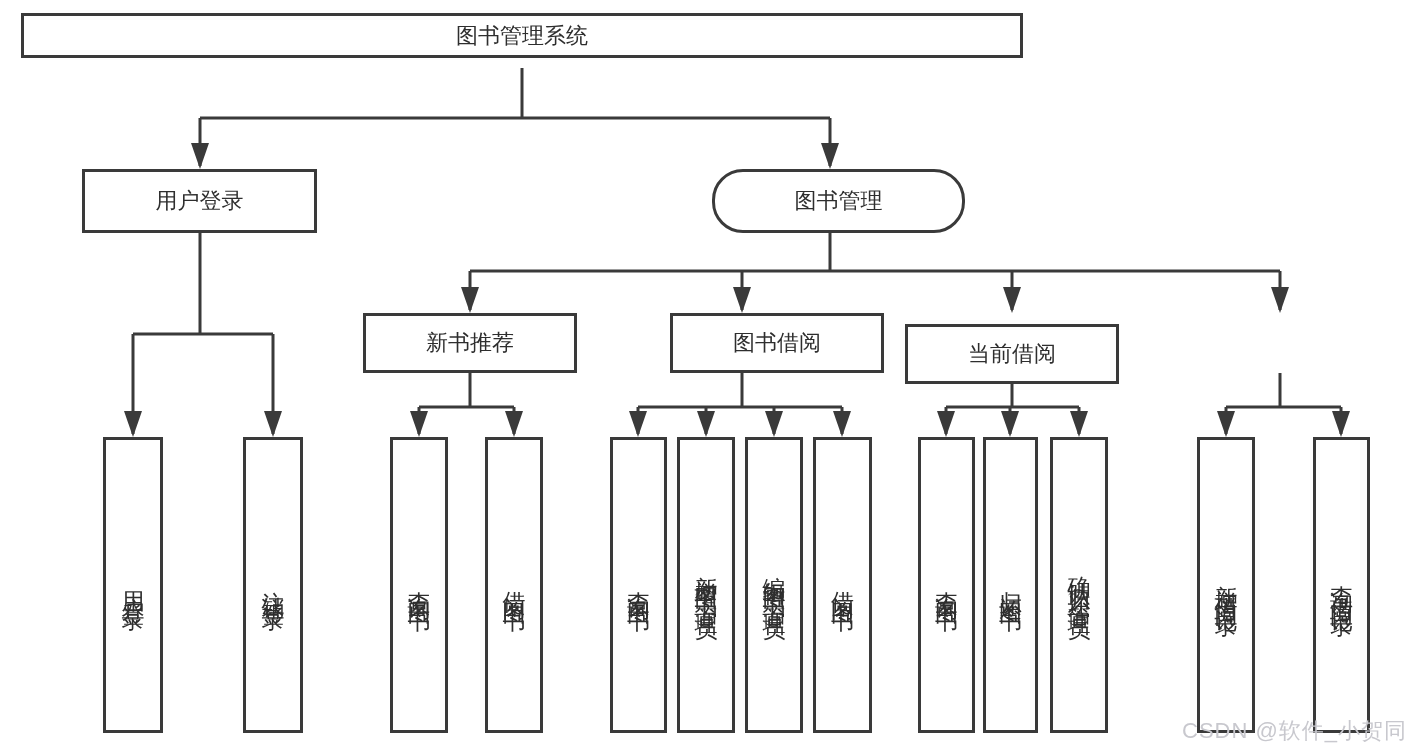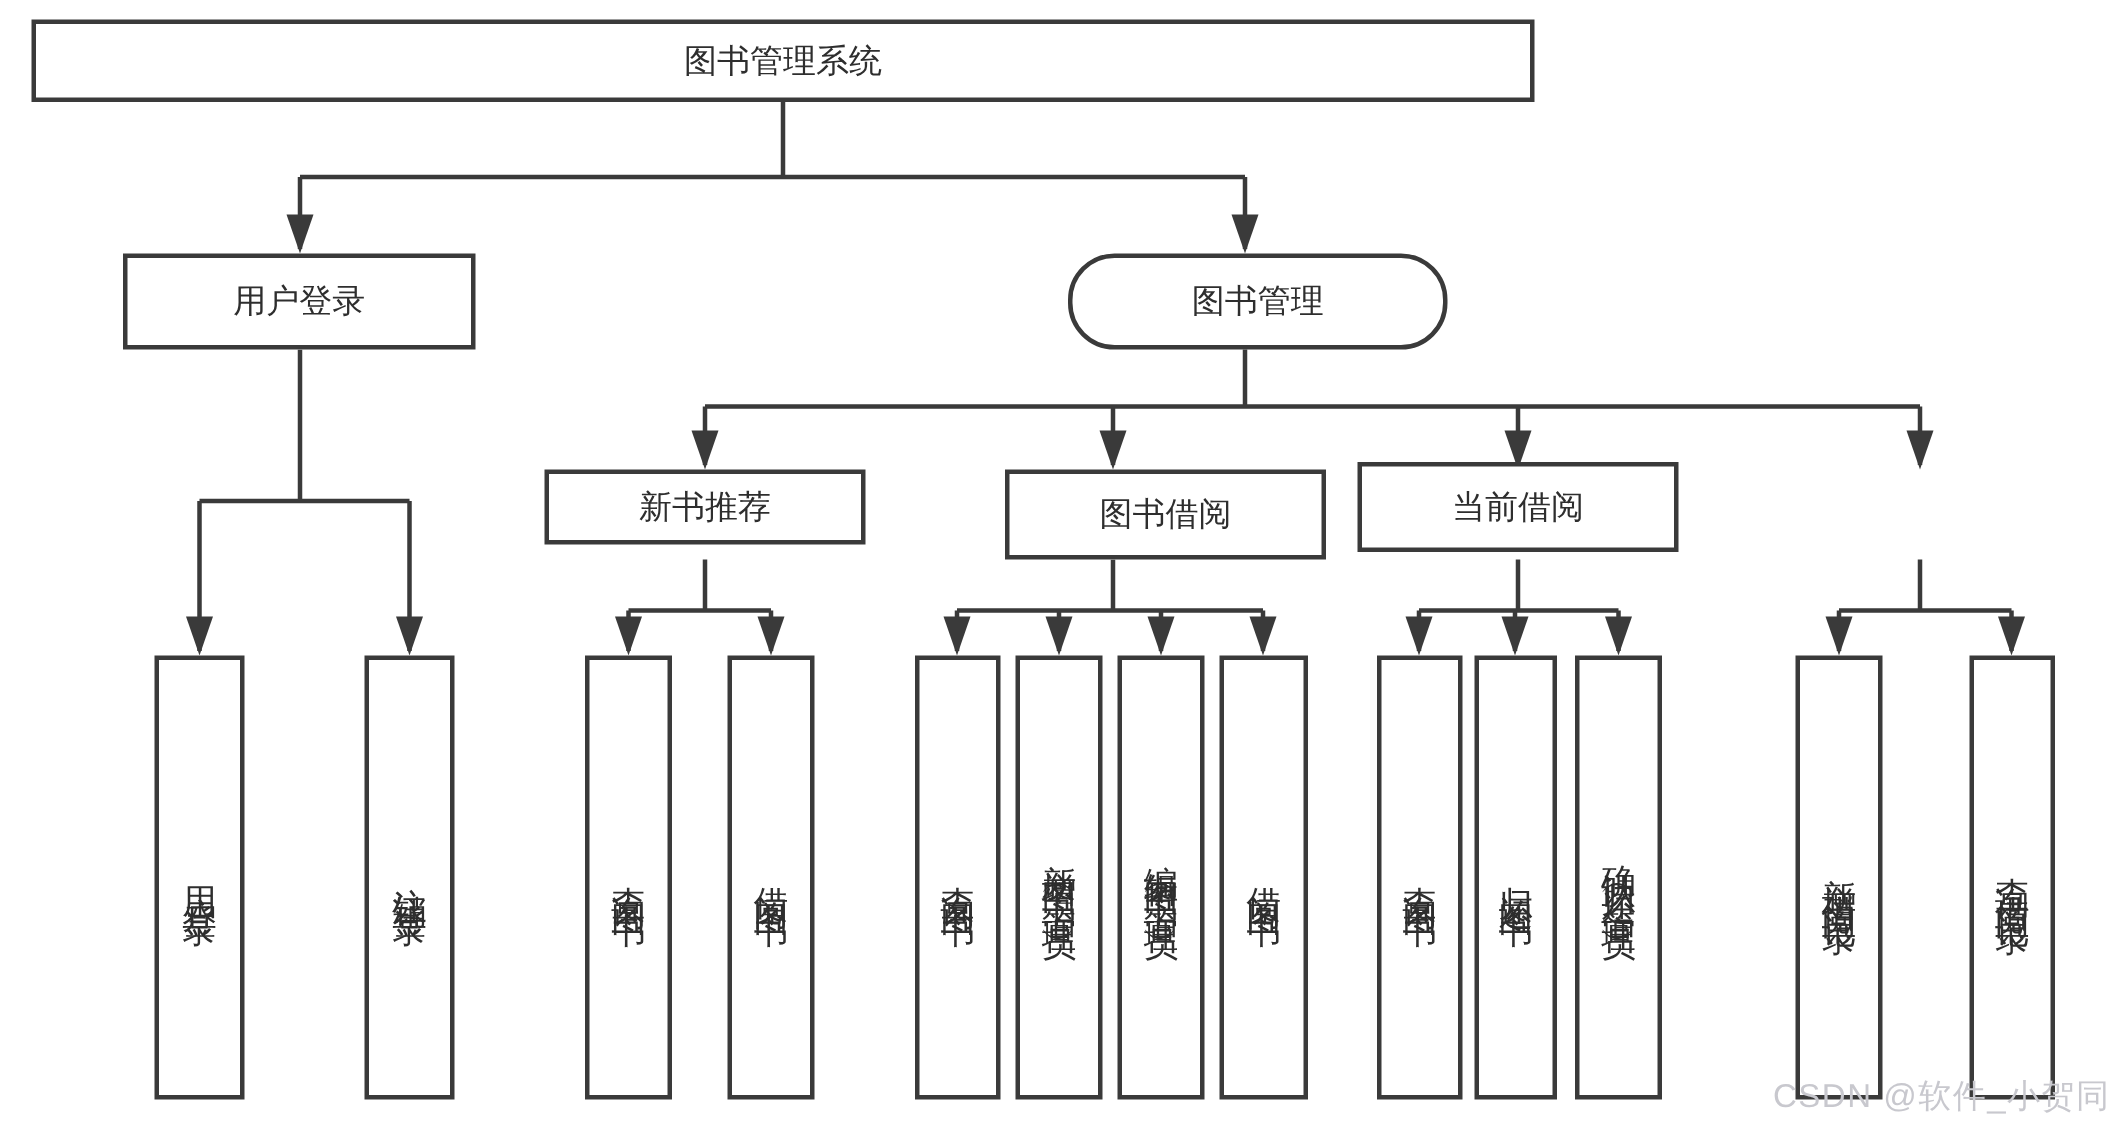--- a/index.html
+++ b/index.html
@@ -31,26 +31,26 @@
     line-height:1;
     white-space:nowrap;
   }
   .vbox{
     writing-mode:vertical-rl;
     text-orientation:mixed;
     letter-spacing:6px;
     font-size:23px;
   }
   
-  .n-root   {left:21px;  top:13px;  width:1002px; height:55px;}
+  .n-root   {left:21px;  top:13px;  width:1002px; height:45px;}
   .n-l2a    {left:82px;  top:169px; width:235px;  height:64px;}
   .n-l2b    {left:712px; top:169px; width:253px;  height:64px;border-radius:31px;}
-  .n-l3a    {left:363px; top:313px; width:214px;  height:50px;font-family:Liberation Serif, serif;}
+  .n-l3a    {left:363px; top:313px; width:214px;  height:60px;font-family:Liberation Serif, serif;}
   .n-l3b    {left:635px; top:313px; width:214px;  height:60px;margin-left:35px;}
-  .n-l3c    {left:905px; top:308px; width:214px;  height:60px;}
+  .n-l3c    {left:905px; top:324px; width:214px;  height:60px;}
   .n-l3d    {left:1173px;top:313px; width:214px;  height:60px;}
   .leaf     {top:437px;  height:296px;}
   .n-g1a{left:103px;width:60px;} .n-g1b{left:243px;width:60px;}
   .n-g2a{left:390px;width:58px;} .n-g2b{left:485px;width:58px;}
   .n-g3a{left:610px;width:57px;} .n-g3b{left:677px;width:58px;}
   .n-g3c{left:745px;width:58px;} .n-g3d{left:813px;width:59px;}
   .n-g4a{left:918px;width:57px;} .n-g4b{left:983px;width:55px;}
   .n-g4c{left:1050px;width:58px;}
   .n-g5a{left:1197px;width:58px;} .n-g5b{left:1313px;width:57px;}
   #watermark{

